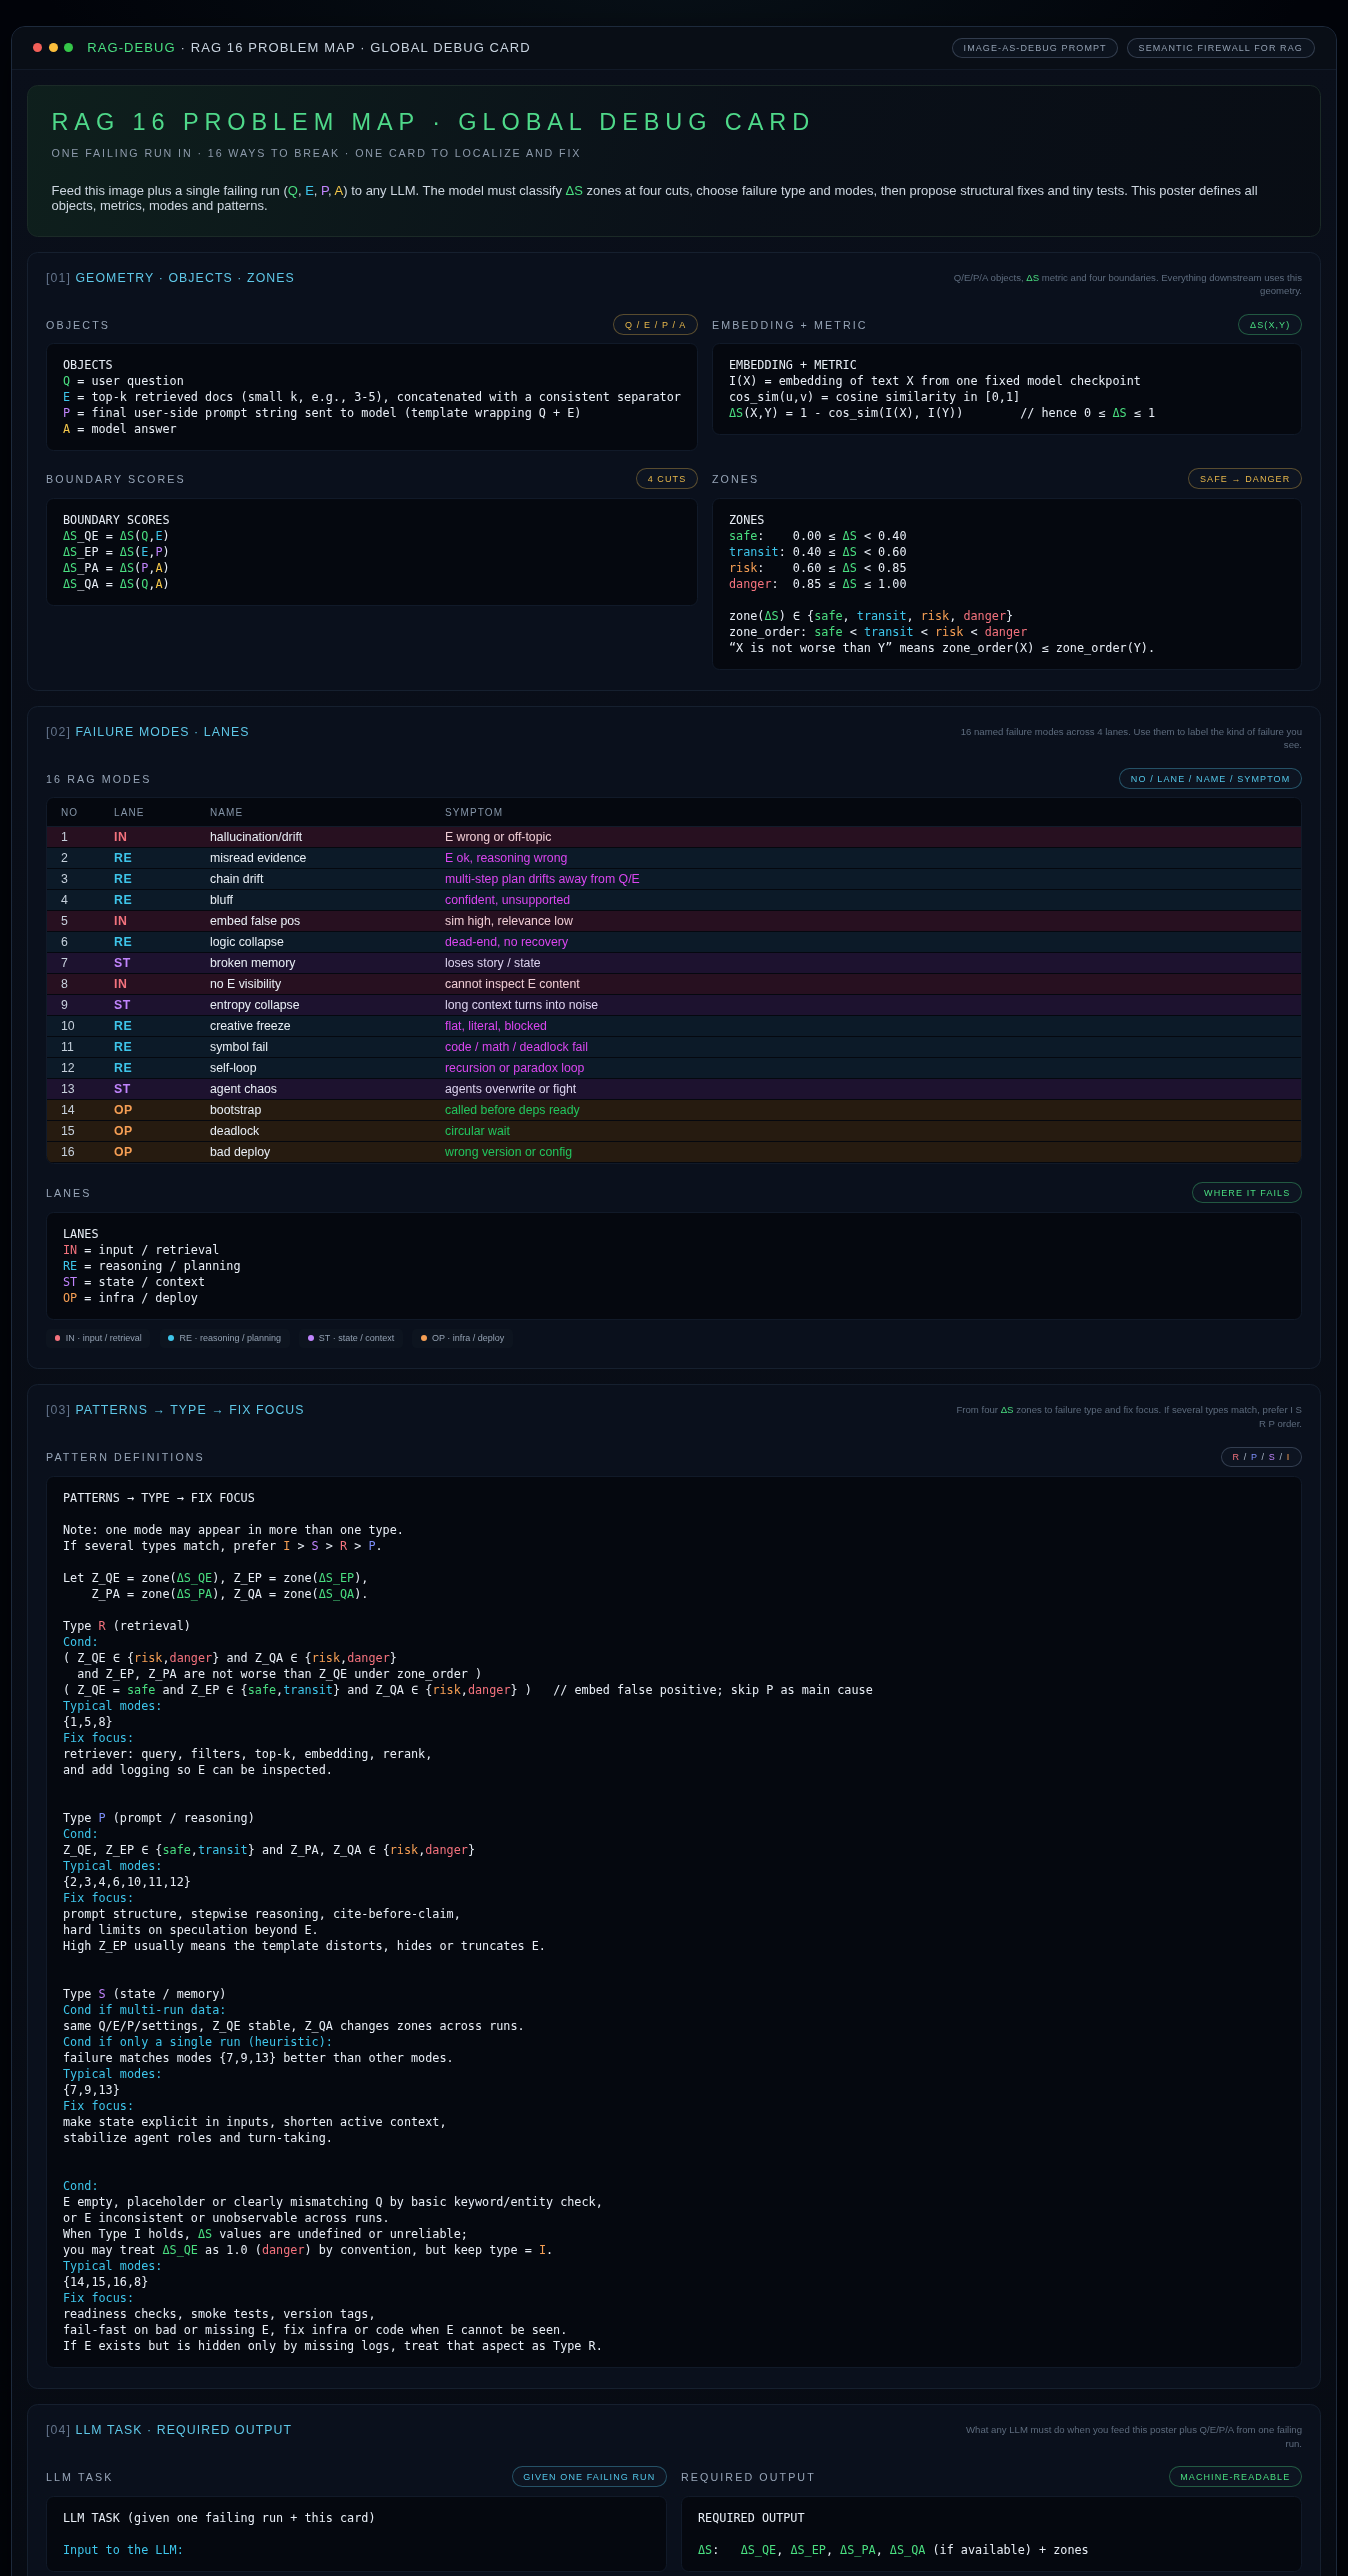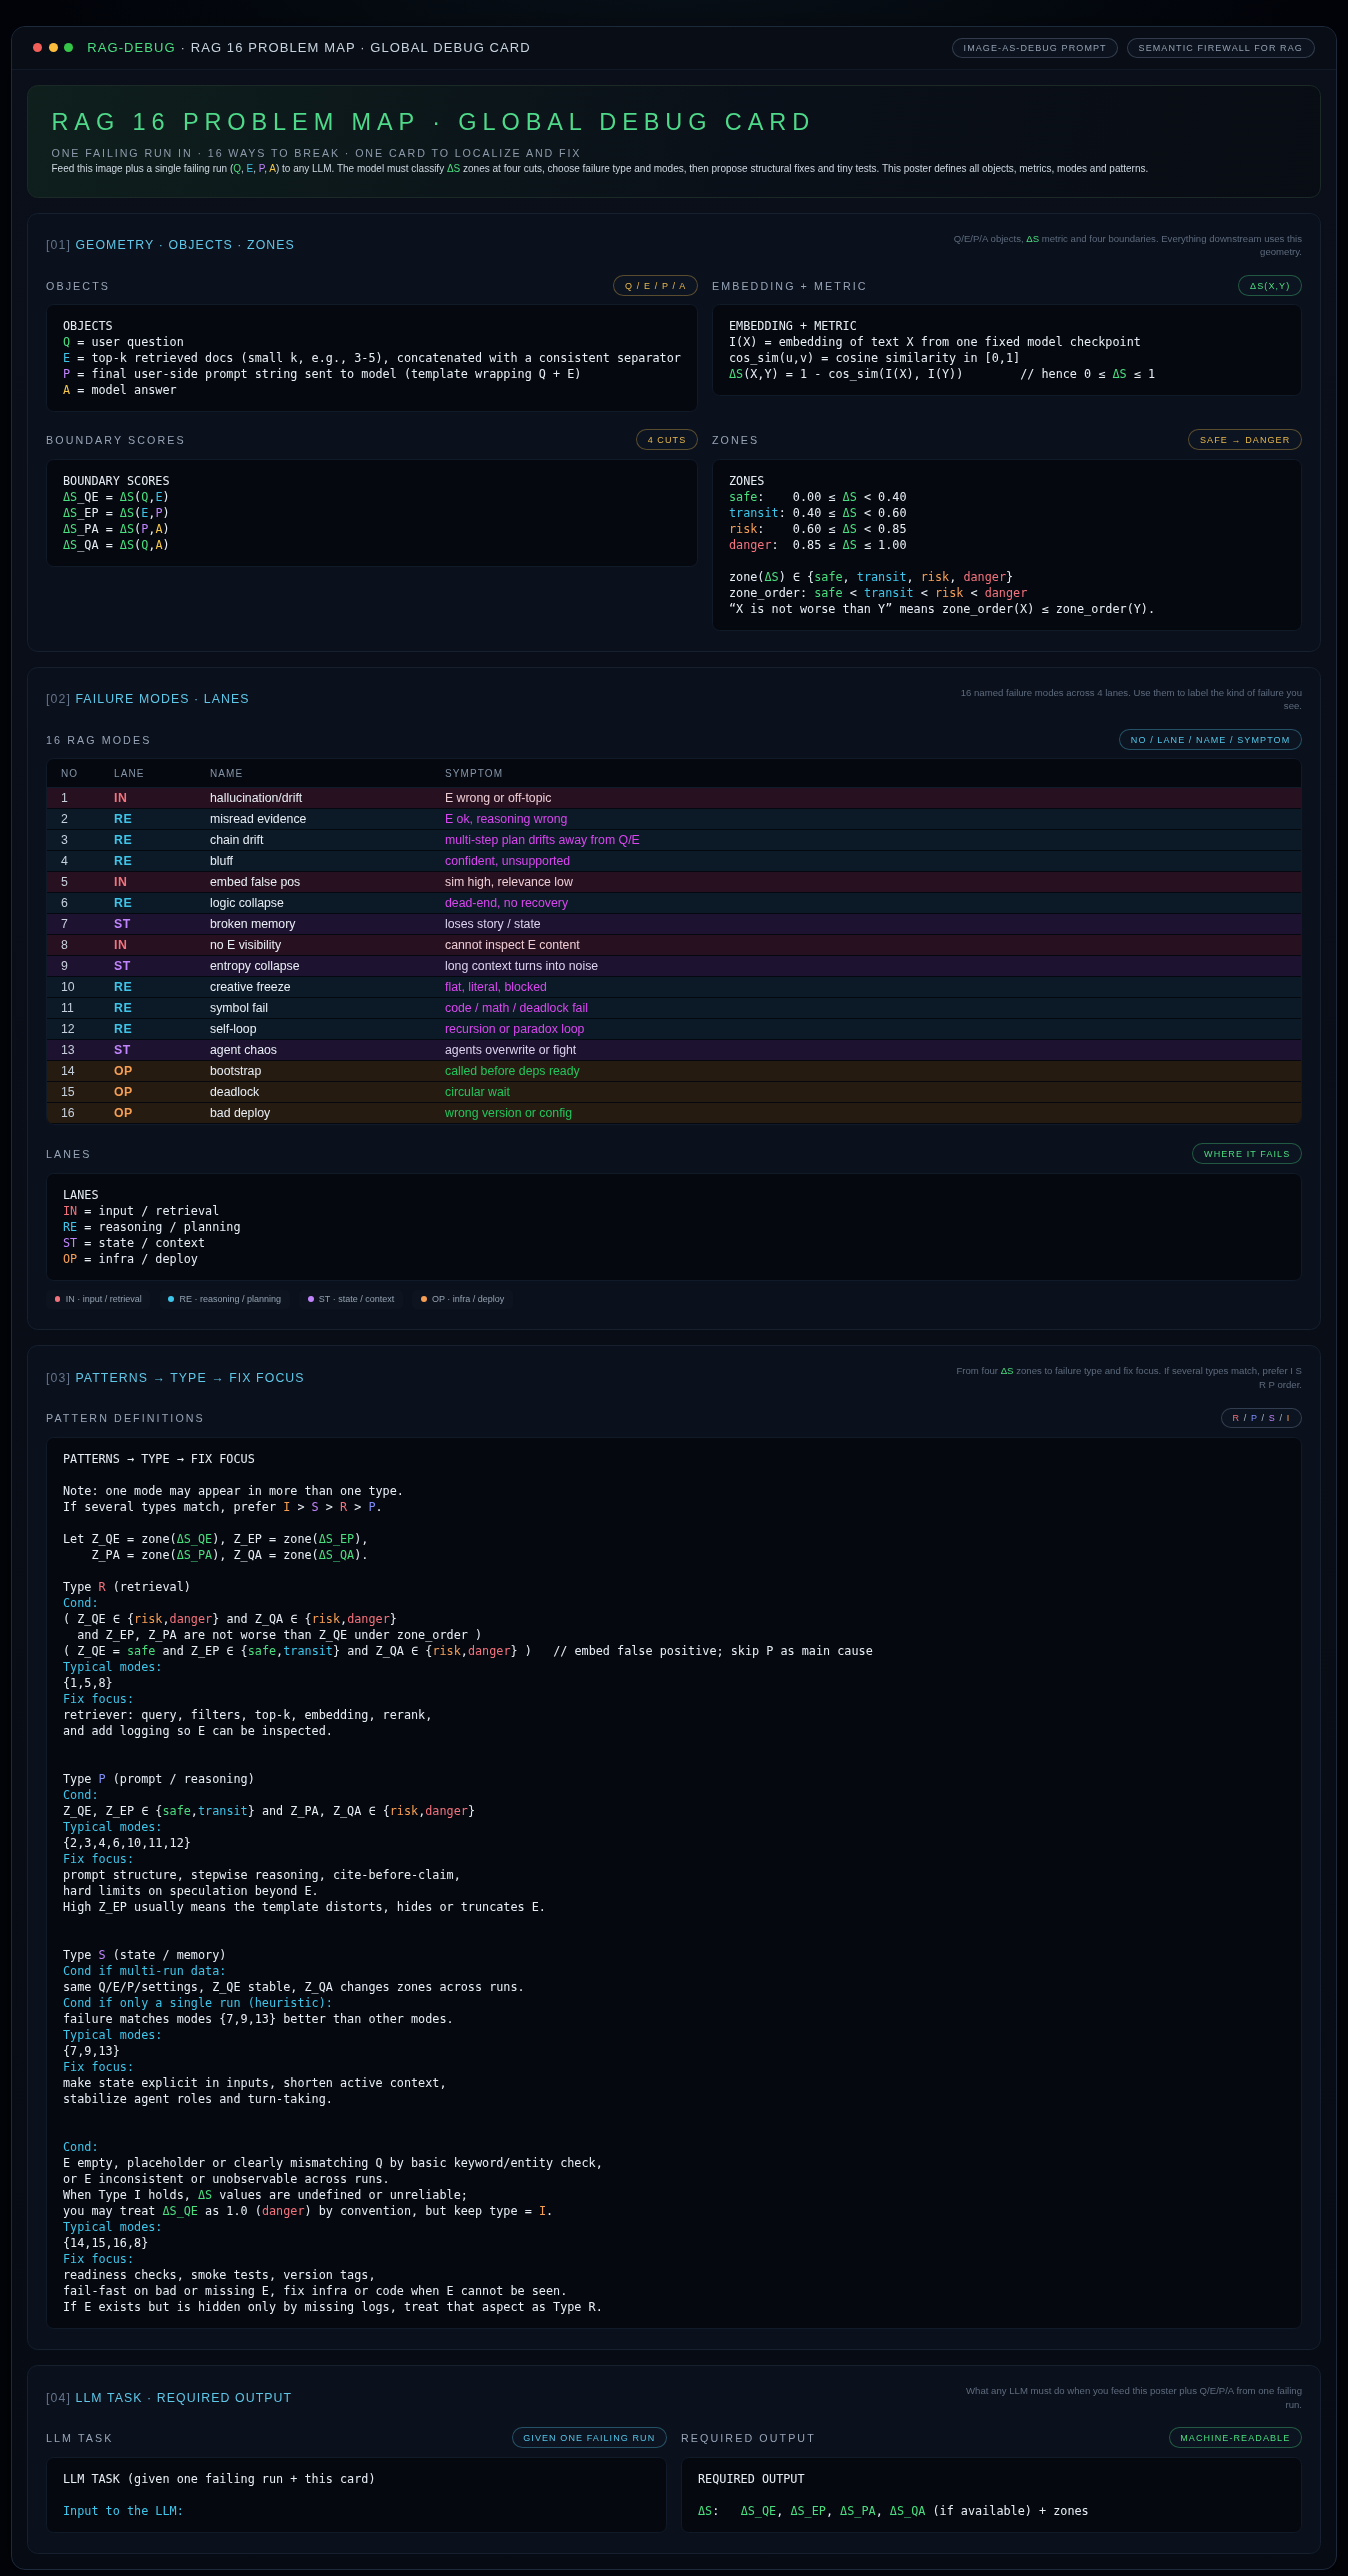--- a/index.html
+++ b/index.html
@@ -35,24 +35,24 @@
   .pill-green{color:#4ade80;border-color:rgba(74,222,128,0.35);}
   .pill-cyan{color:#53c6e8;border-color:rgba(83,198,232,0.35);}
   
   .hero{
     margin:15px;padding:23.5px 23.5px 22.4px 23.5px;border-radius:10.7px;
     background:linear-gradient(105deg, rgba(18,44,34,0.55) 0%, rgba(10,16,26,0.65) 55%, rgba(8,12,20,0.7) 100%), #0a1016;
     border:0.5px solid #1b2a27;
   }
   .hero h1{margin:0;font-size:23.5px;font-weight:400;letter-spacing:5.9px;color:#4fd98a;}
   .hero-sub{margin-top:10.7px;font-size:10.7px;letter-spacing:1.9px;color:#8d9aab;}
-  .hero-desc{margin-top:4px;font-size:10px;color:#cdd6e0;}
+  .hero-desc{margin-top:24px;font-size:13px;color:#cdd6e0;}
   
   .section{margin:15px;padding:18px 18px 20px 18px;border-radius:10.7px;background:#0a101c;border:0.5px solid #16202f;}
-  .sec-head{display:flex;justify-content:space-between;align-items:center;margin-bottom:16px;}
+  .sec-head{display:flex;justify-content:space-between;align-items:flex-start;margin-bottom:16px;}
   .sec-title{font-size:12.3px;letter-spacing:1.1px;color:#5fc8e8;white-space:pre;}
   .sec-title .bracket{color:#64748b;}
   .sec-note{font-size:9.6px;line-height:1.45;color:#5d6b7d;text-align:right;max-width:353px;}
   .panel-head{display:flex;justify-content:space-between;align-items:center;margin-bottom:8.5px;}
   .panel-label{font-size:10.7px;letter-spacing:2.1px;color:#97a5b7;}
   .codeblock{
     background:#05080f;border:0.5px solid #111a29;border-radius:7.5px;
     padding:13px 16px;font-family:"DejaVu Sans Mono",monospace;font-size:11.8px;color:#e8eef6;
   }
   .cline{white-space:pre;line-height:16px;min-height:16px;}

